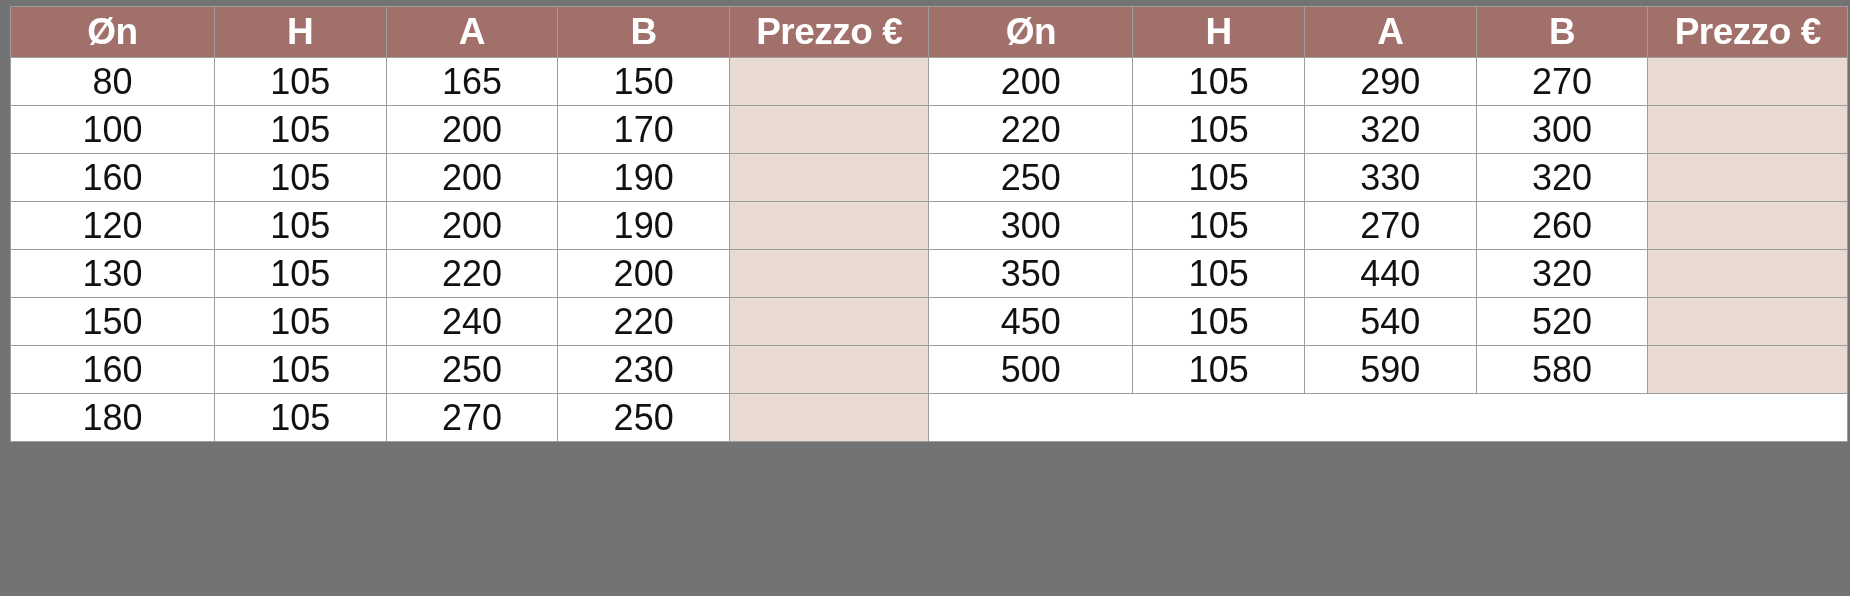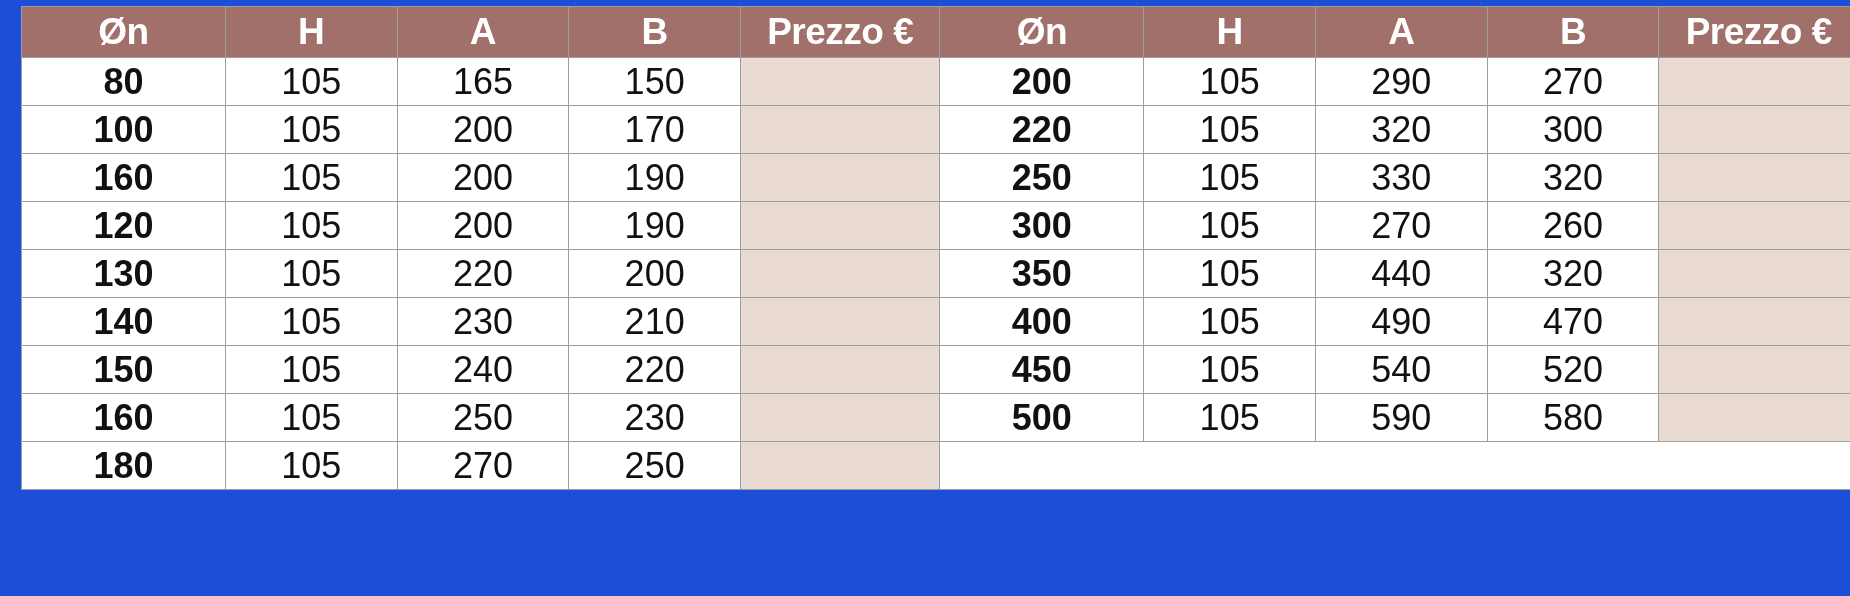--- a/index.html
+++ b/index.html
@@ -11,23 +11,23 @@
     width: 1850px;
     height: 596px;
     font-family: "Liberation Sans", sans-serif;
     overflow: hidden;
   }
 
   #sheet {
     position: relative;
     width: 1850px;
     height: 596px;
-    background: #1d4ed8;
+    background: #737373;
     box-sizing: border-box;
-    padding: 6px 6px 8px 21px;
+    padding: 6px 6px 8px 10px;
   }
 
   table.pricing-table {
     width: 1838px;
     border-collapse: collapse;
     table-layout: fixed;
     background: #ffffff;
   }
 
   table.pricing-table td,
@@ -56,21 +56,21 @@
   tbody td {
     height: 47px;
     line-height: 47px;
     font-size: 36px;
     color: #111111;
     background: #ffffff;
     white-space: nowrap;
   }
 
   td.dim-key {
-    font-weight: bold;
+    font-weight: normal;
   }
 
   td.price-cell {
     background: #e9dad2;
     border-color: #b9a79f;
   }
 
   td.blank-cell {
     background: #ffffff;
     border: 1px solid #9d9d9d;
@@ -172,32 +172,20 @@
           <td>220</td>
           <td>200</td>
           <td class="price-cell"></td>
           <td class="dim-key">350</td>
           <td>105</td>
           <td>440</td>
           <td>320</td>
           <td class="price-cell"></td>
         </tr>
         <tr>
-          <td class="dim-key">140</td>
-          <td>105</td>
-          <td>230</td>
-          <td>210</td>
-          <td class="price-cell"></td>
-          <td class="dim-key">400</td>
-          <td>105</td>
-          <td>490</td>
-          <td>470</td>
-          <td class="price-cell"></td>
-        </tr>
-        <tr>
           <td class="dim-key">150</td>
           <td>105</td>
           <td>240</td>
           <td>220</td>
           <td class="price-cell"></td>
           <td class="dim-key">450</td>
           <td>105</td>
           <td>540</td>
           <td>520</td>
           <td class="price-cell"></td>

